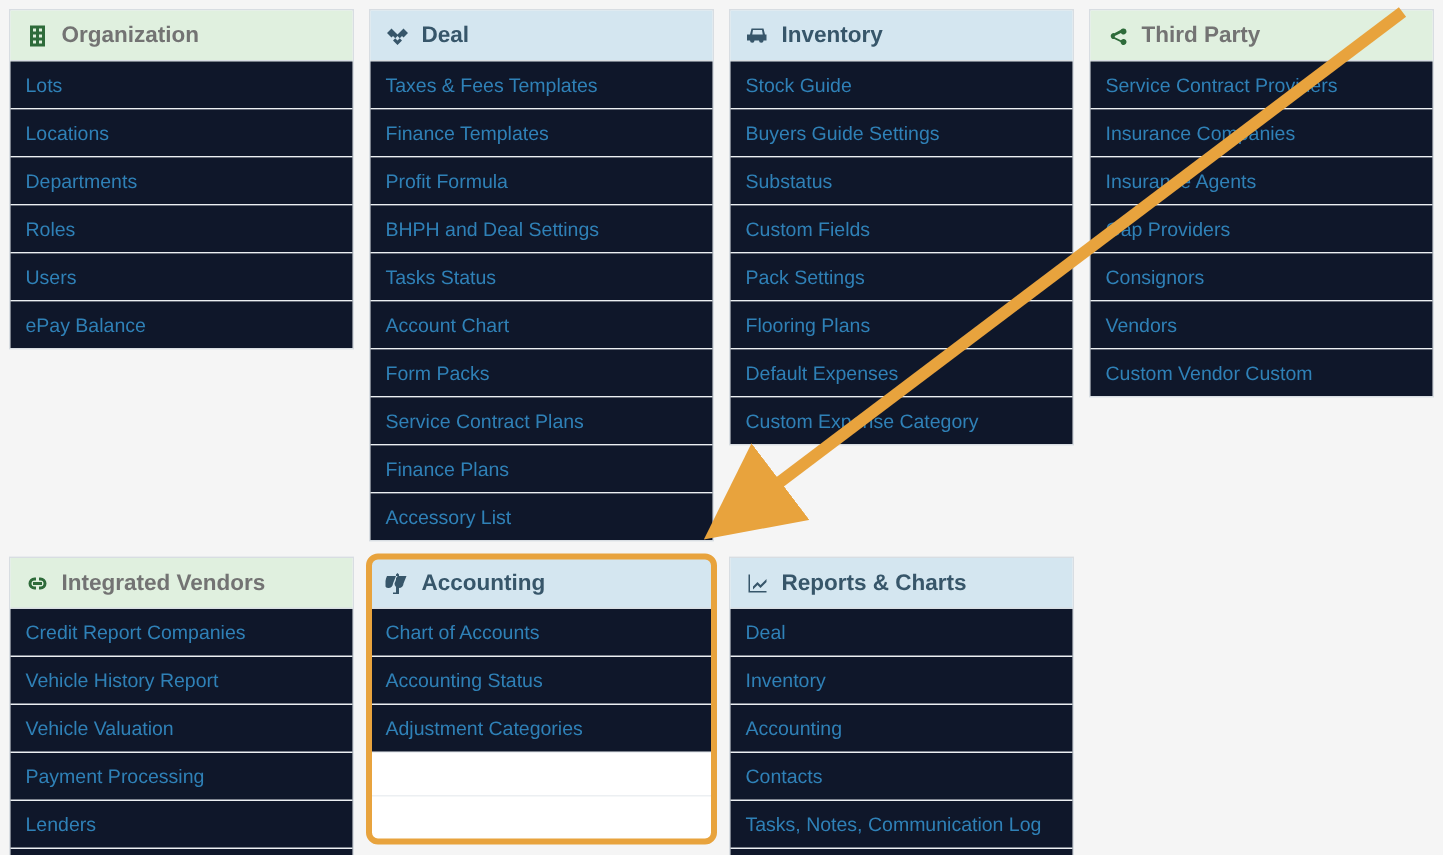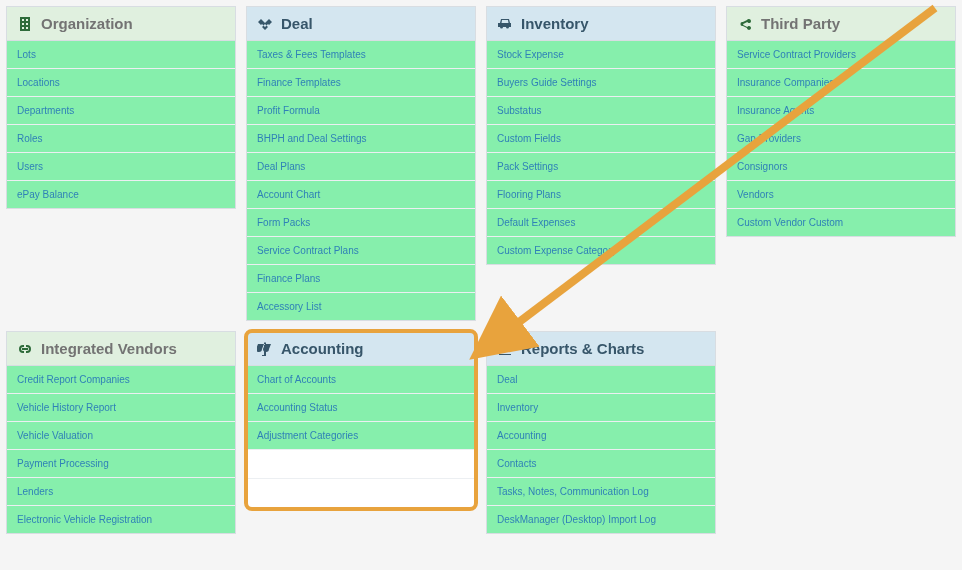--- a/index.html
+++ b/index.html
@@ -48,25 +48,25 @@
   }
   .panel-header .icon svg { width: 16px; height: 16px; }
   .hdr-green .icon svg { fill: #2e6b3a; }
   .hdr-blue .icon svg { fill: #37566a; }
   .items {
     display: flex;
     flex-direction: column;
   }
   .item {
     padding: 8px 10px;
-    font-size: 10px;
+    font-size: 13px;
     color: #2f81b7;
     border-bottom: 1px solid #eceff2;
     cursor: pointer;
-    background: #86efac;
+    background: #0f172a;
   }
   .item:last-child { border-bottom: none; }
   .highlight {
     outline: 4px solid #e8a33d;
     outline-offset: -2px;
     border-radius: 6px;
   }
   .row2 {
     display: grid;
     grid-template-columns: repeat(4, 1fr);
@@ -116,40 +116,40 @@
             <path d="M1 6l3-3 4 4 4-4 3 3-3 3-1-1-3 3-3-3-1 1-3-3zm4 5l3 3 3-3-3-3-3 3z"></path>
           </svg>
       </span>
       <span>Deal</span>
     </div>
     <div class="items">
       <div class="item">Taxes &amp; Fees Templates</div>
       <div class="item">Finance Templates</div>
       <div class="item">Profit Formula</div>
       <div class="item">BHPH and Deal Settings</div>
-      <div class="item">Deal Plans</div>
+      <div class="item">Tasks Status</div>
       <div class="item">Account Chart</div>
       <div class="item">Form Packs</div>
       <div class="item">Service Contract Plans</div>
       <div class="item">Finance Plans</div>
       <div class="item">Accessory List</div>
     </div>
   </div>
 
   <div class="panel">
     <div class="panel-header hdr-blue">
       <span class="icon">
         <svg viewBox="0 0 16 16">
             <path d="M3 7l1-4h8l1 4h1v4h-2a1.5 1.5 0 11-3 0H6a1.5 1.5 0 11-3 0H1V7h2zm1.5 0h7L11 4H5l-.5 3z"></path>
           </svg>
       </span>
       <span>Inventory</span>
     </div>
     <div class="items">
-      <div class="item">Stock Expense</div>
+      <div class="item">Stock Guide</div>
       <div class="item">Buyers Guide Settings</div>
       <div class="item">Substatus</div>
       <div class="item">Custom Fields</div>
       <div class="item">Pack Settings</div>
       <div class="item">Flooring Plans</div>
       <div class="item">Default Expenses</div>
       <div class="item">Custom Expense Category</div>
     </div>
   </div>
 

